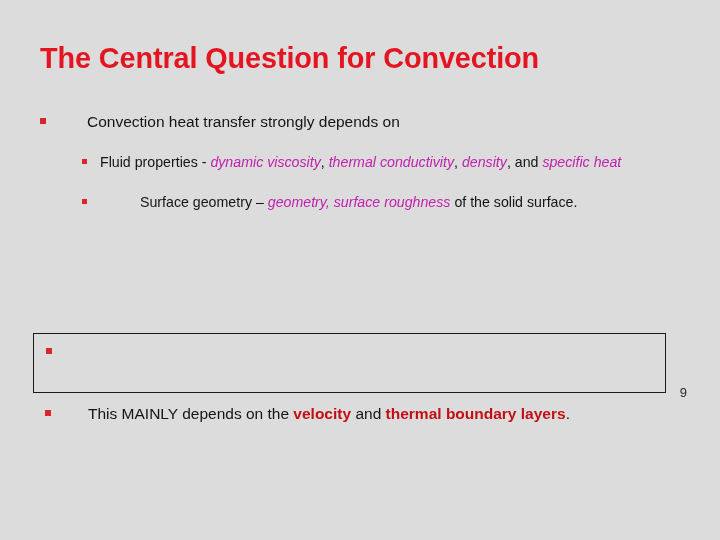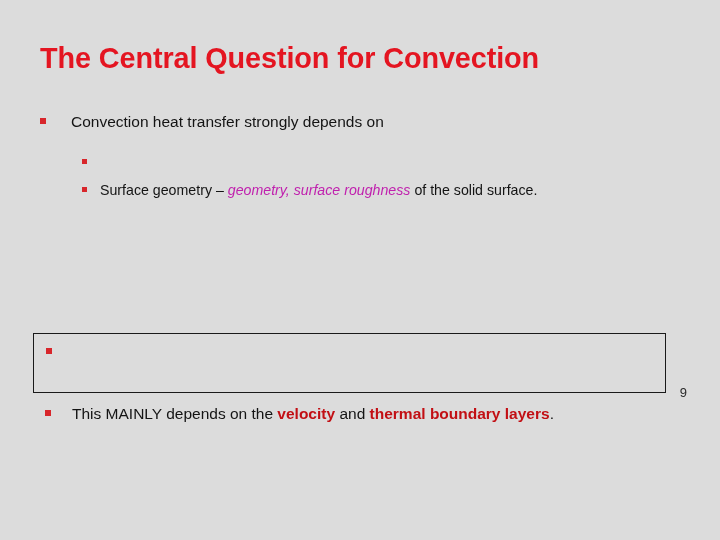--- a/index.html
+++ b/index.html
@@ -61,40 +61,41 @@
   .bullet-mark i {
     display: block;
     background: #d8262b;
   }
 
   
   .lvl1 {
     padding-left: 40px;
     font-size: 15.5px;
     line-height: 1.26;
+    gap: 16px;
   }
   .lvl1 .bullet-mark i {
     width: 6px;
     height: 6px;
   }
   .lvl1 .bullet-text {
     padding-left: 25px;
   }
 
   
   .lvl2-wrap {
     margin-top: 22px;
   }
   .lvl2 {
     padding-left: 82px;
     font-size: 14.2px;
     line-height: 1.24;
     margin-bottom: 23px;
   }
-  .lvl2:last-child { margin-bottom: 0; }
+  .lvl2:last-child { margin-bottom: 0; gap: 40px; }
   .lvl2 .bullet-mark {
     top: 5px;
   }
   .lvl2 .bullet-mark i {
     width: 5px;
     height: 5px;
   }
   .lvl2 .bullet-text {
     padding-left: 13px;
     max-width: 600px;
@@ -177,20 +178,21 @@
         </span>
       <span class="bullet-text">Convection heat transfer strongly depends on</span>
     </div>
 
     <div class="lvl2-wrap">
 
       <div class="bullet-row lvl2">
         <span class="bullet-mark">
             <i></i>
           </span>
+        <span class="bullet-text"><span>Fluid properties - </span><em class="mag">dynamic viscosity</em><span class="plain">, </span><em class="mag">thermal conductivity</em><span class="plain">, </span><em class="mag">density</em><span class="plain">, and </span><em class="mag">specific heat</em></span>
       </div>
 
 
       <div class="bullet-row lvl2">
         <span class="bullet-mark">
             <i></i>
           </span>
         <span class="bullet-text"><span>Surface geometry –  </span><em class="mag">geometry, surface roughness</em><span class="plain"> of the solid surface.</span></span>
       </div>
 

